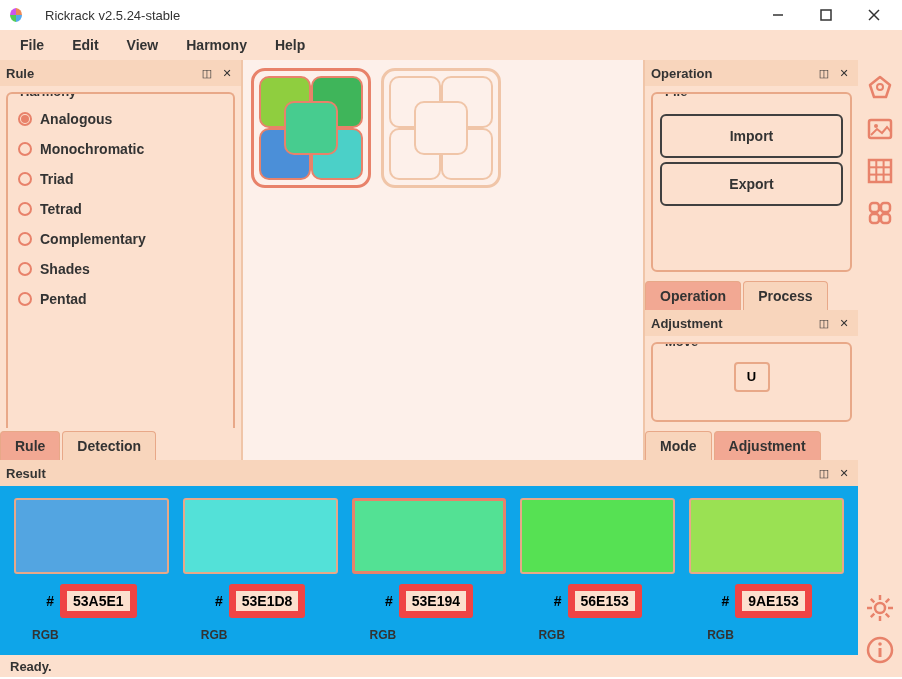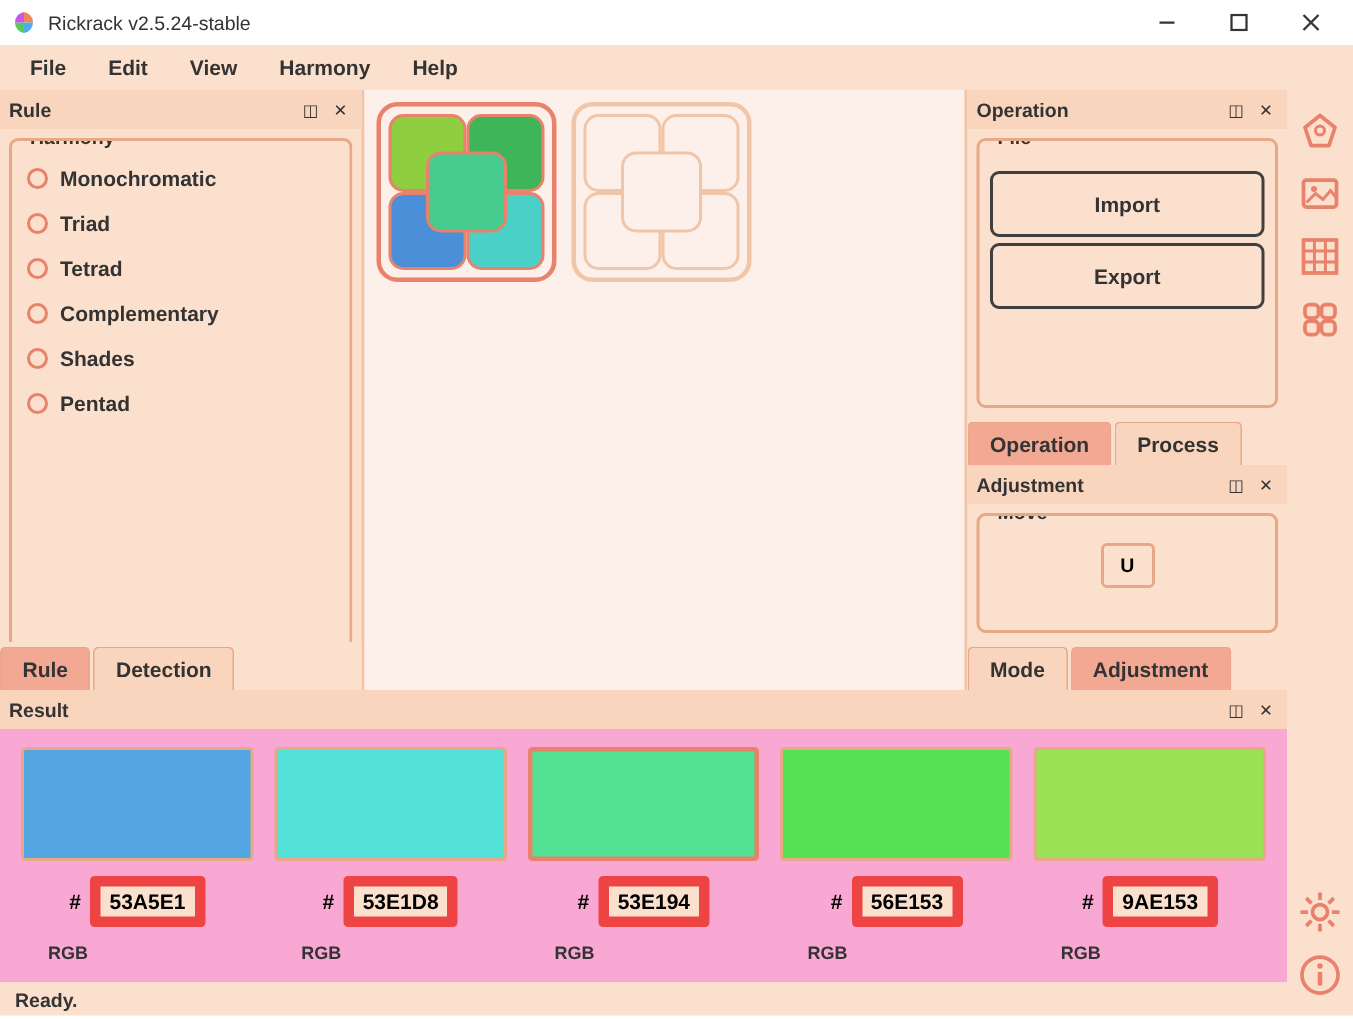--- a/index.html
+++ b/index.html
@@ -1,19 +1,19 @@
 <!DOCTYPE html>
 <html><head>
 <meta charset="utf-8">
 <style>
 * { box-sizing: border-box; margin: 0; padding: 0; font-family: Arial, sans-serif; }
 body { width: 902px; height: 679px; background: #fff; overflow: hidden; position: relative; }
 
 .titlebar { height: 30px; display: flex; align-items: center; justify-content: space-between; padding: 0 8px; background: #fff; }
-.titlebar-left { display: flex; align-items: center; gap: 8px; justify-content: center; }
+.titlebar-left { display: flex; align-items: center; gap: 21px; justify-content: center; }
 .app-icon { width: 16px; height: 16px; }
 .title-text { font-size: 13px; color: #333; }
 .win-controls { display: flex; gap: 8px; }
 .win-btn { width: 40px; height: 28px; display: flex; align-items: center; justify-content: center; cursor: pointer; }
 
 .menubar { height: 30px; background: #fce0ce; display: flex; align-items: center; padding: 0 8px; gap: 4px; }
 .menu-item { padding: 4px 12px; font-size: 14px; font-weight: bold; color: #333; cursor: pointer; }
 
 .main-area { display: flex; height: 400px; background: #fce0ce; }
 
@@ -41,21 +41,21 @@
 .sw { border-radius: 10px; border: 2px solid #e8826a; }
 .sw-center { position: absolute; width: 54px; height: 54px; top: 50%; left: 50%; transform: translate(-50%, -50%); border-radius: 10px; border: 2px solid #e8826a; }
 
 .right-col { width: 215px; display: flex; flex-direction: column; border-left: 2px solid #f0c5a8; }
 .btn-big { display: block; width: calc(100% - 2px); margin: 4px 1px; padding: 12px; text-align: center; font-size: 14px; font-weight: bold; border: 2px solid #404040; border-radius: 6px; background: #fce0ce; cursor: pointer; color: #333; }
 .small-btn { width: 36px; height: 30px; border: 2px solid #e8a888; border-radius: 4px; background: #fce0ce; font-size: 13px; font-weight: bold; text-align: center; line-height: 26px; cursor: pointer; }
 
 .sidebar-right { width: 44px; background: #fce0ce; display: flex; flex-direction: column; align-items: center; padding-top: 10px; gap: 8px; }
 .sidebar-icon { width: 34px; height: 34px; display: flex; align-items: center; justify-content: center; cursor: pointer; }
 
-.result-panel { background: #f9a8d4; }
+.result-panel { background: #0ea5e9; }
 .result-row { display: flex; gap: 14px; padding: 12px 14px 0; }
 .result-item { flex: 1; display: flex; flex-direction: column; align-items: center; gap: 10px; }
 .result-swatch { width: 100%; height: 76px; border: 2px solid #e8a888; border-radius: 3px; }
 .result-swatch.selected { border: 3px solid #e8826a; }
 .hex-row { display: flex; align-items: center; gap: 6px; font-size: 14px; font-weight: bold; }
 .hex-box { border: 7px solid #ef4444; border-radius: 3px; padding: 2px 6px; background: #fce0ce; }
 .rgb-label { font-size: 12px; font-weight: bold; color: #333; align-self: flex-start; margin-left: 18px; }
 
 .statusbar { height: 22px; background: #fce0ce; padding: 0 10px; display: flex; align-items: center; font-size: 13px; font-weight: bold; color: #333; }
 
@@ -115,20 +115,24 @@
     <div class="panel-header">
       <span class="panel-title">Rule</span>
       <div class="panel-controls">
         <span class="panel-ctrl-btn">◫</span>
         <span class="panel-ctrl-btn">✕</span>
       </div>
     </div>
     <div class="fieldset" style="flex:1; overflow:hidden; margin-bottom:0; border-bottom:none; border-radius:6px 6px 0 0;">
       <span class="fieldset-legend">Harmony</span>
       <div id="harmony-options">
+              <div class="radio-row">
+                <span class="radio-circle selected"></span>
+                <span class="radio-label">Analogous</span>
+              </div>
               <div class="radio-row">
                 <span class="radio-circle"></span>
                 <span class="radio-label">Monochromatic</span>
               </div>
               <div class="radio-row">
                 <span class="radio-circle"></span>
                 <span class="radio-label">Triad</span>
               </div>
               <div class="radio-row">
                 <span class="radio-circle"></span>

